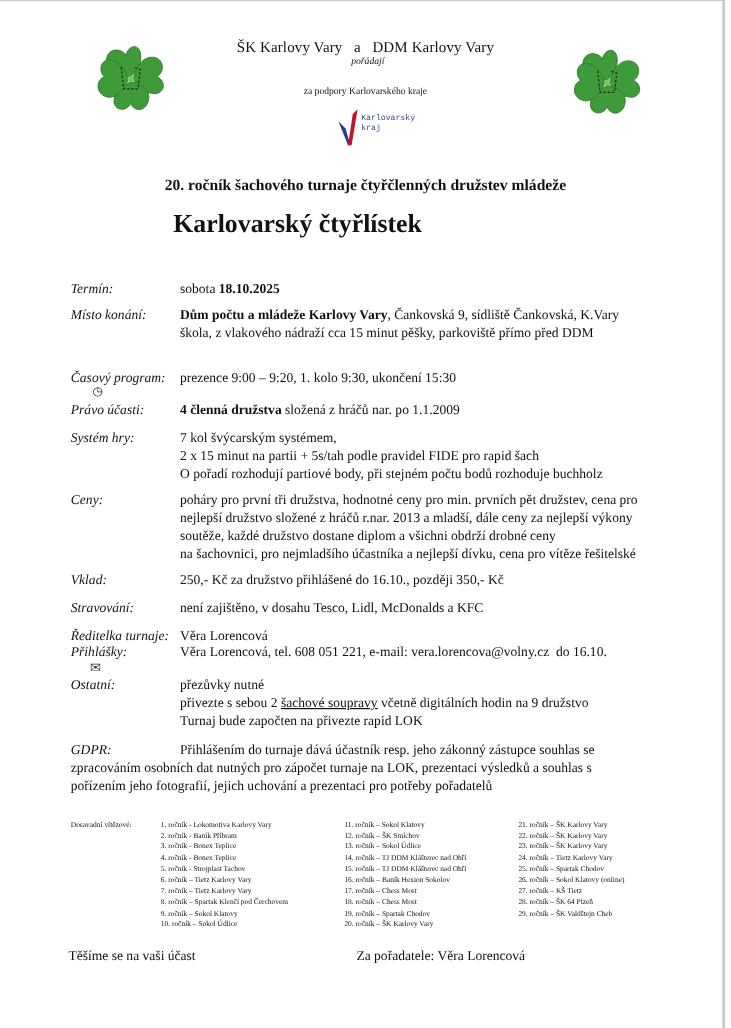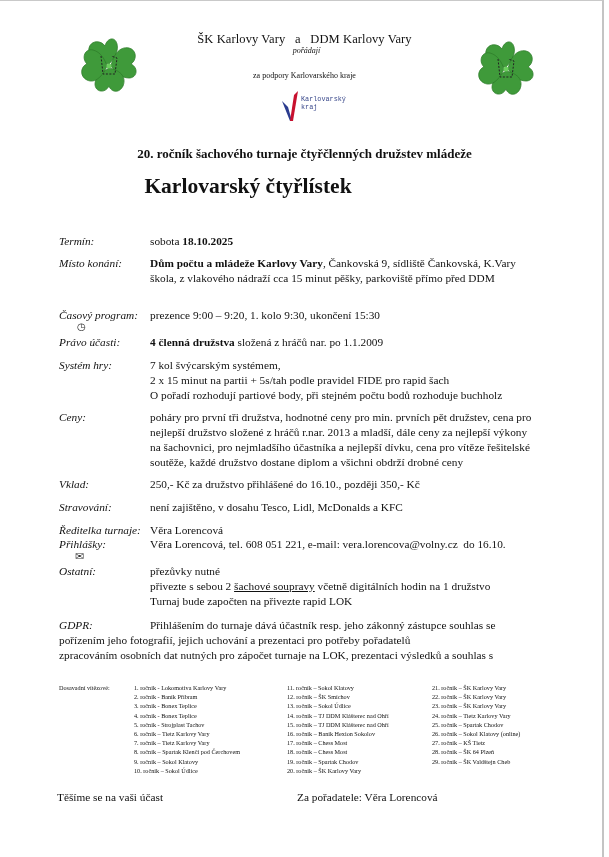--- a/index.html
+++ b/index.html
@@ -105,22 +105,22 @@
       <div>2 x 15 minut na partii + 5s/tah podle pravidel FIDE pro rapid šach</div>
       <div>O pořadí rozhodují partiové body, při stejném počtu bodů rozhoduje buchholz</div>
     </div>
   </div>
 
   <div class="row" style="top:409px;">
     <span class="lbl">Ceny:</span>
     <div class="val">
       <div>poháry pro první tři družstva, hodnotné ceny pro min. prvních pět družstev, cena pro</div>
       <div>nejlepší družstvo složené z hráčů r.nar. 2013 a mladší, dále ceny za nejlepší výkony</div>
+      <div>soutěže, každé družstvo dostane diplom a všichni obdrží drobné ceny</div>
       <div>na šachovnici, pro nejmladšího účastníka a nejlepší dívku, cena pro vítěze řešitelské</div>
-      <div>soutěže, každé družstvo dostane diplom a všichni obdrží drobné ceny</div>
     </div>
   </div>
 
   <div class="row" style="top:476px;">
     <span class="lbl">Vklad:</span>
     <span class="val">250,- Kč za družstvo přihlášené do 16.10., později 350,- Kč</span>
   </div>
 
   <div class="row" style="top:499px;">
     <span class="lbl">Stravování:</span>
@@ -135,29 +135,29 @@
   <div class="row" style="top:536px;">
     <span class="lbl">Přihlášky:</span>
     <span class="val" style="white-space:pre;">Věra Lorencová, tel. 608 051 221, e-mail: vera.lorencova@volny.cz  do 16.10.</span>
   </div>
   <span class="small-icon" style="left:75px; top:549px; font-size:11px;">✉</span>
 
   <div class="row" style="top:563px;">
     <span class="lbl">Ostatní:</span>
     <div class="val">
       <div>přezůvky nutné</div>
-      <div><span style="white-space:pre;">přivezte s sebou 2 </span><span class="u">šachové soupravy</span><span style="white-space:pre;"> včetně digitálních hodin na 1 družstvo</span></div>
+      <div><span style="white-space:pre;">přivezte s sebou 2 </span><span class="u">šachové soupravy</span><span style="white-space:pre;"> včetně digitálních hodin na 9 družstvo</span></div>
       <div>Turnaj bude započten na přivezte rapid LOK</div>
     </div>
   </div>
 
   <div class="gdpr">
     <div><span class="lbl2">GDPR:</span><span>Přihlášením do turnaje dává účastník resp. jeho zákonný zástupce souhlas se</span></div>
+    <div>zpracováním osobních dat nutných pro zápočet turnaje na LOK, prezentaci výsledků a souhlas s</div>
     <div>pořízením jeho fotografií, jejich uchování a prezentaci pro potřeby pořadatelů</div>
-    <div>zpracováním osobních dat nutných pro zápočet turnaje na LOK, prezentaci výsledků a souhlas s</div>
   </div>
 
   <div class="winners-label">Dosavadní vítězové:</div>
   <div class="wcol" style="left:134px; top:682px;">
     <div>1. ročník - Lokomotiva Karlovy Vary</div>
     <div>2. ročník - Baník Příbram</div>
     <div>3. ročník - Bonex Teplice</div>
     <div>4. ročník - Bonex Teplice</div>
     <div>5. ročník - Strojplast Tachov</div>
     <div>6. ročník – Tietz Karlovy Vary</div>

